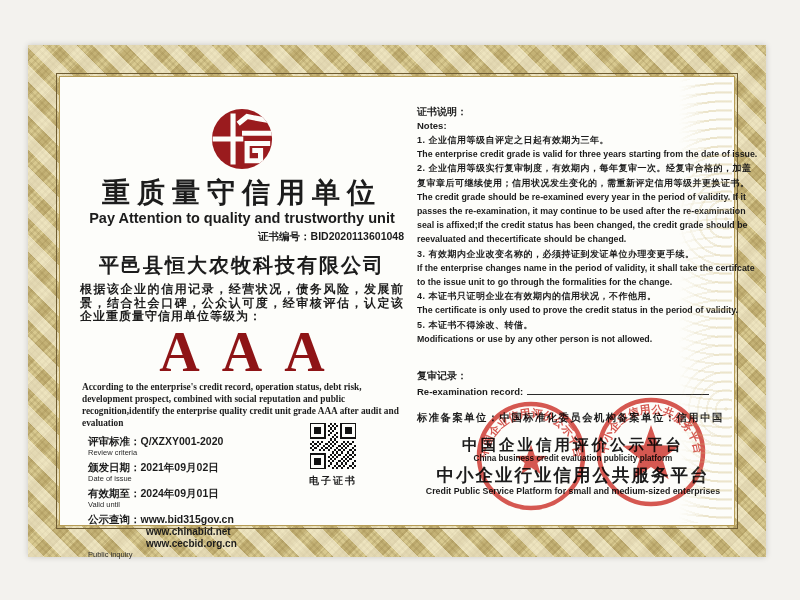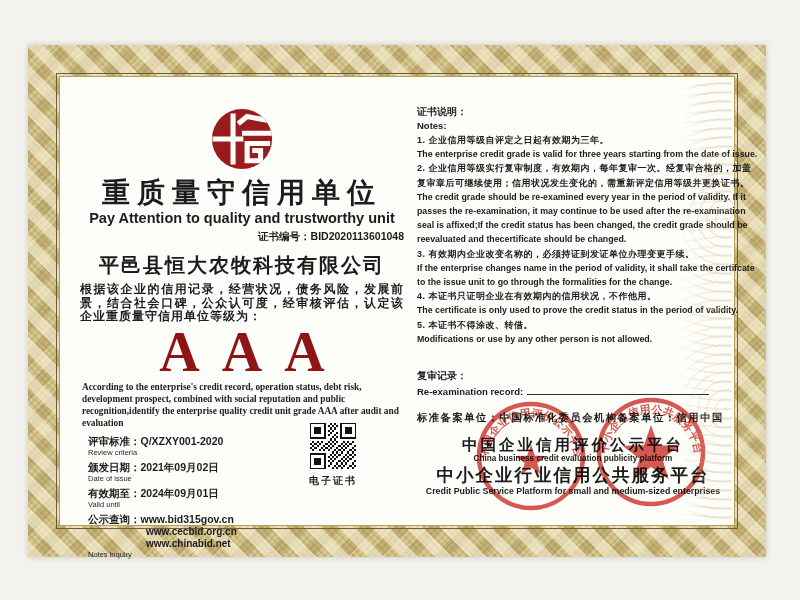--- a/index.html
+++ b/index.html
@@ -123,23 +123,23 @@
         <div class="field">
           <div class="fl"><span>颁发日期：</span><span class="fv">2021年09月02日</span></div>
           <div class="fs">Date of issue</div>
         </div>
         <div class="field">
           <div class="fl"><span>有效期至：</span><span class="fv">2024年09月01日</span></div>
           <div class="fs">Valid until</div>
         </div>
         <div class="field">
           <div class="fl"><span>公示查询：</span><span class="fv">www.bid315gov.cn</span></div>
+          <div class="fv2">www.chinabid.net</div>
           <div class="fv2">www.cecbid.org.cn</div>
-          <div class="fv2">www.chinabid.net</div>
-          <div class="fs">Notes inquiry</div>
+          <div class="fs">Public inquiry</div>
         </div>
       </div>
     </div>
 
     <div class="qr-wrap">
       <svg class="qr" viewBox="0 0 21 21" shape-rendering="crispEdges">
           <g fill="#111">
             <rect x="0" y="0" width="7" height="7" fill="none" stroke="#111" stroke-width="1"></rect>
             <rect x="2" y="2" width="3" height="3"></rect>
             <rect x="14" y="0" width="7" height="7" fill="none" stroke="#111" stroke-width="1"></rect>

